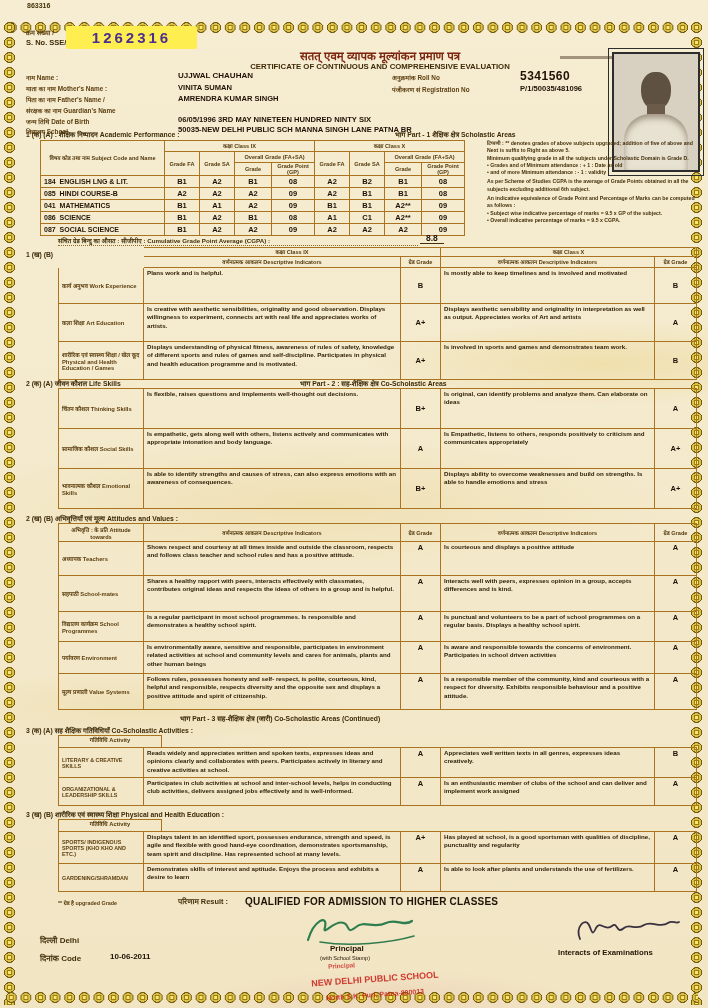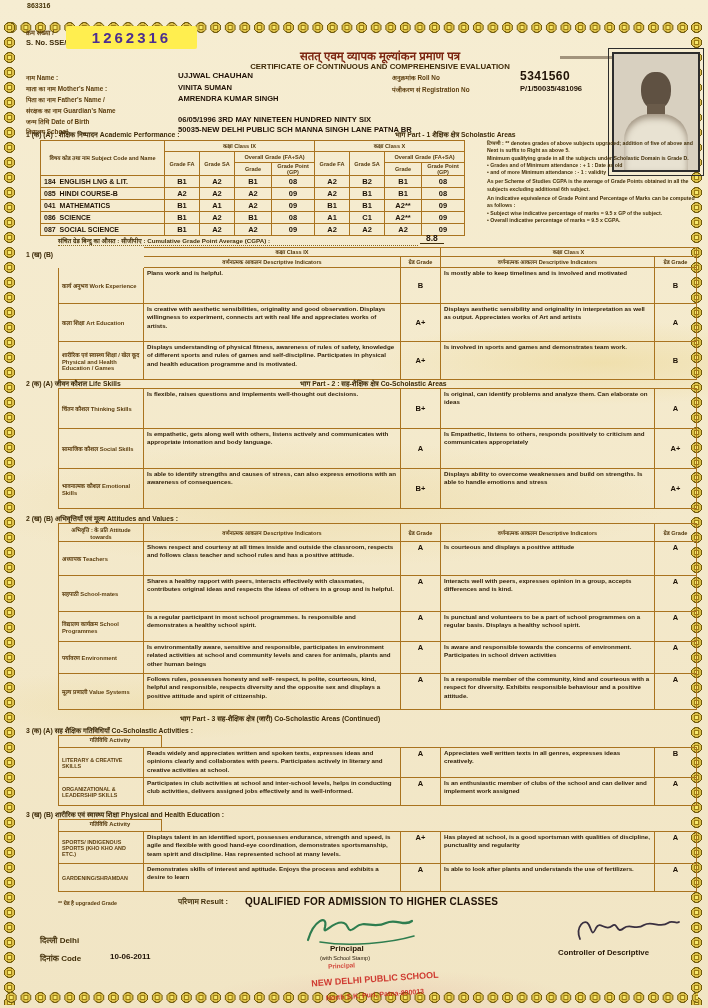--- a/index.html
+++ b/index.html
@@ -391,15 +391,15 @@
   <div class="abs" style="left:320px;top:955px;font-size:5.6px;color:#241505;">(with School Stamp)</div>
   <div class="abs" style="left:328px;top:962px;font-size:6.4px;font-weight:bold;color:#cc2a22;transform:rotate(-3deg);opacity:.85;">Principal</div>
   <div class="abs" style="left:245px;top:974px;width:260px;text-align:center;font-size:9px;font-weight:bold;color:#cc2a22;transform:rotate(-4deg);opacity:.9;z-index:3;">NEW DELHI PUBLIC SCHOOL</div>
   <div class="abs" style="left:255px;top:991px;width:240px;text-align:center;font-size:7px;font-weight:bold;color:#cc2a22;transform:rotate(-4deg);opacity:.9;z-index:3;">North S.K. Puri, Patna-800013</div>
 
   <div class="abs" style="left:572px;top:915px;">
     <svg width="110" height="30" viewBox="0 0 110 30">
       <path d="M8 24 C3 12, 13 2, 17 10 C20 16, 20 22, 24 13 C28 5, 33 17, 40 11 C46 6, 44 20, 52 13 C58 8, 64 16, 72 10 C80 5, 88 14, 96 8 C100 5, 104 9, 107 7" fill="none" stroke="#3a3040" stroke-width="1.8" stroke-linecap="round"></path>
     </svg>
   </div>
-  <div class="abs" style="left:558px;top:948px;font-size:7.8px;font-weight:bold;color:#241505;">Controller of Descriptive</div>
+  <div class="abs" style="left:558px;top:948px;font-size:7.8px;font-weight:bold;color:#241505;">Interacts of Examinations</div>
 
 </div>
 
 </body></html>

